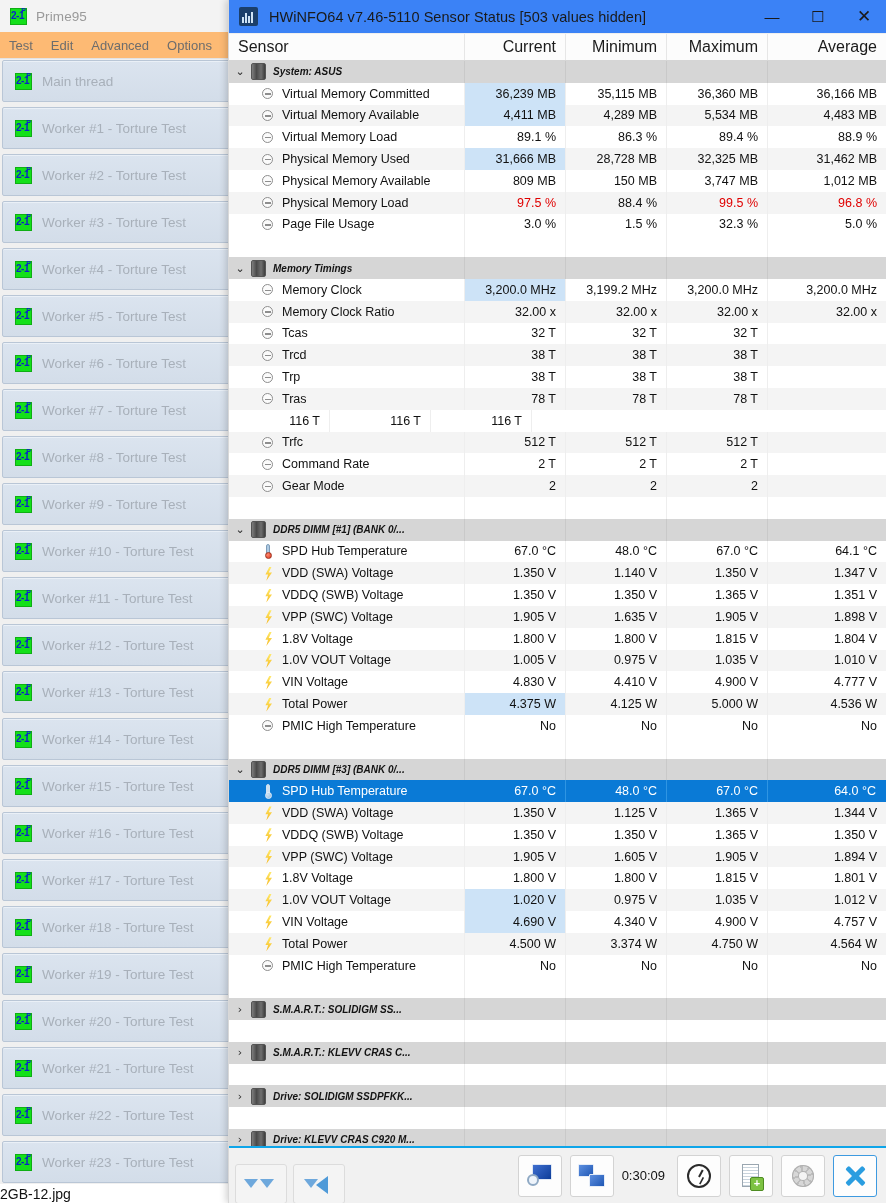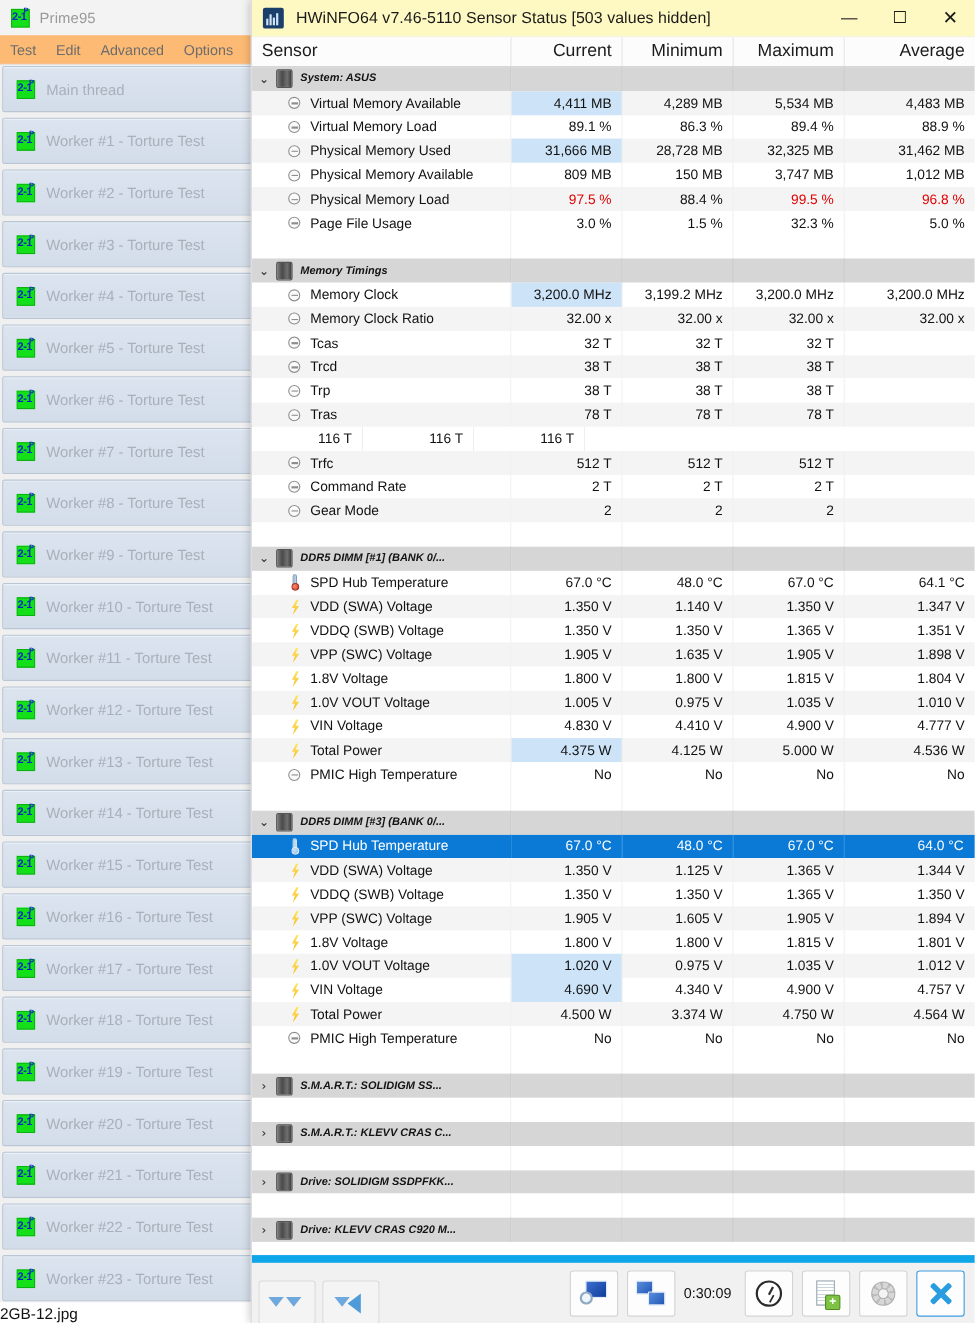--- a/index.html
+++ b/index.html
@@ -73,21 +73,21 @@
 
   
   #hwinfo{
     position:absolute;left:228px;top:0;width:658px;height:1203px;
     background:#ffffff;border-left:1px solid #d8d8d8;
     display:flex;flex-direction:column;
     box-shadow:-2px 0 7px rgba(0,0,0,.18);
   }
   
   #titlebar{
-    height:33px;flex:0 0 33px;background:#fef9c3;
+    height:33px;flex:0 0 33px;background:#3b82f6;
     display:flex;align-items:center;border-bottom:1px solid #efefef;
   }
   #titlebar .app-ico{
     width:19px;height:19px;margin-left:10px;flex:0 0 auto;
     background:#1b3f6b;border-radius:2px;position:relative;overflow:hidden;
   }
   #titlebar .app-ico i{
     position:absolute;bottom:3px;width:2px;background:#cfe3f5;display:block;
   }
   #titlebar .app-ico i:nth-child(1){left:3px;height:6px;}
@@ -211,21 +211,21 @@
   }
 
   
   .c-val.tint{background:#cde3f7 !important;}
   
   .c-val.warn{color:#e00000;}
 
   
   #toolbar{
     flex:0 0 55px;height:55px;background:#f1f1f1;
-    border-top:7px solid #0ea5e9;display:flex;align-items:center;
+    border-top:2px solid #0ea5e9;display:flex;align-items:center;
     position:relative;
   }
   .tbtn{
     width:44px;height:42px;background:#fdfdfd;border:1px solid #d3d3d3;
     border-radius:3px;display:flex;align-items:center;justify-content:center;
     position:relative;box-sizing:border-box;
   }
   .tbtn.nav{width:52px;height:40px;}
   .tbtn.flat{background:#f4f4f4;border-color:#dcdcdc;}
   .tbtn.active{border:1px solid #3d9ae0;background:#fdfdfd;}
@@ -461,20 +461,30 @@
           <div class="c-name">
             <span class="chev">⌄</span>
             <span class="gico"></span>
             <span class="gname">System: ASUS</span>
           </div>
           <div class="c-val"></div>
           <div class="c-val"></div>
           <div class="c-val"></div>
           <div class="c-val last"></div>
         </div>
+        <div class="row even">
+          <div class="c-name">
+            <span class="sico generic"></span>
+            <span class="sname">Virtual Memory Committed</span>
+          </div>
+          <div class="c-val tint">36,239 MB</div>
+          <div class="c-val">35,115 MB</div>
+          <div class="c-val">36,360 MB</div>
+          <div class="c-val last">36,166 MB</div>
+        </div>
         <div class="row odd">
           <div class="c-name">
             <span class="sico generic"></span>
             <span class="sname">Virtual Memory Available</span>
           </div>
           <div class="c-val tint">4,411 MB</div>
           <div class="c-val">4,289 MB</div>
           <div class="c-val">5,534 MB</div>
           <div class="c-val last">4,483 MB</div>
         </div>

